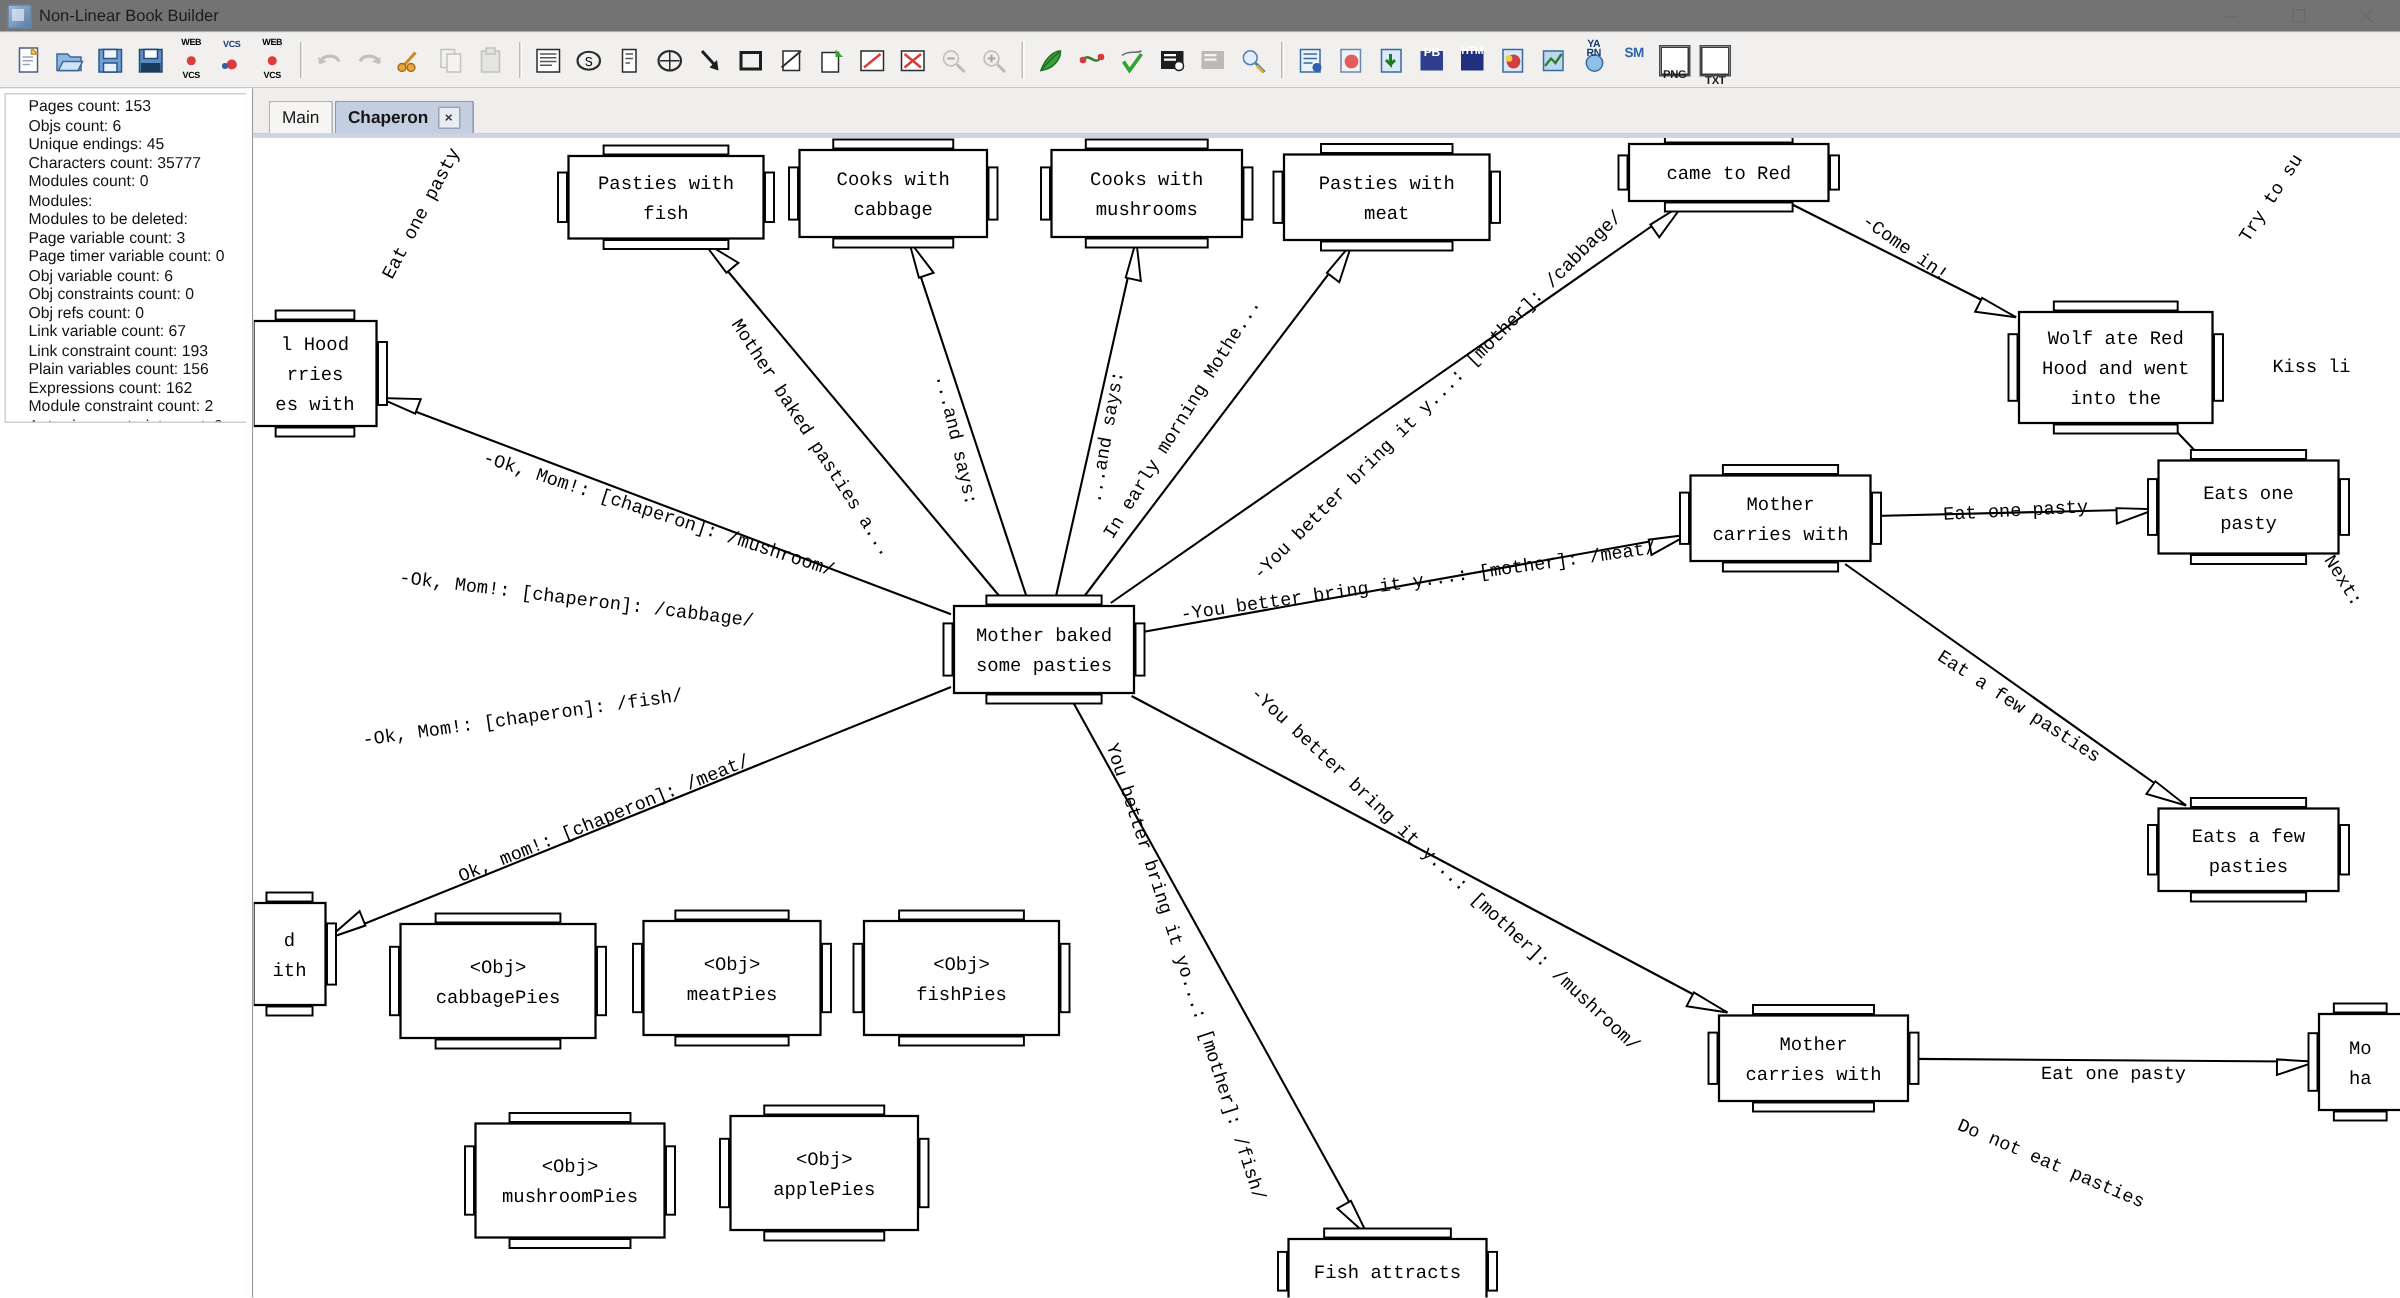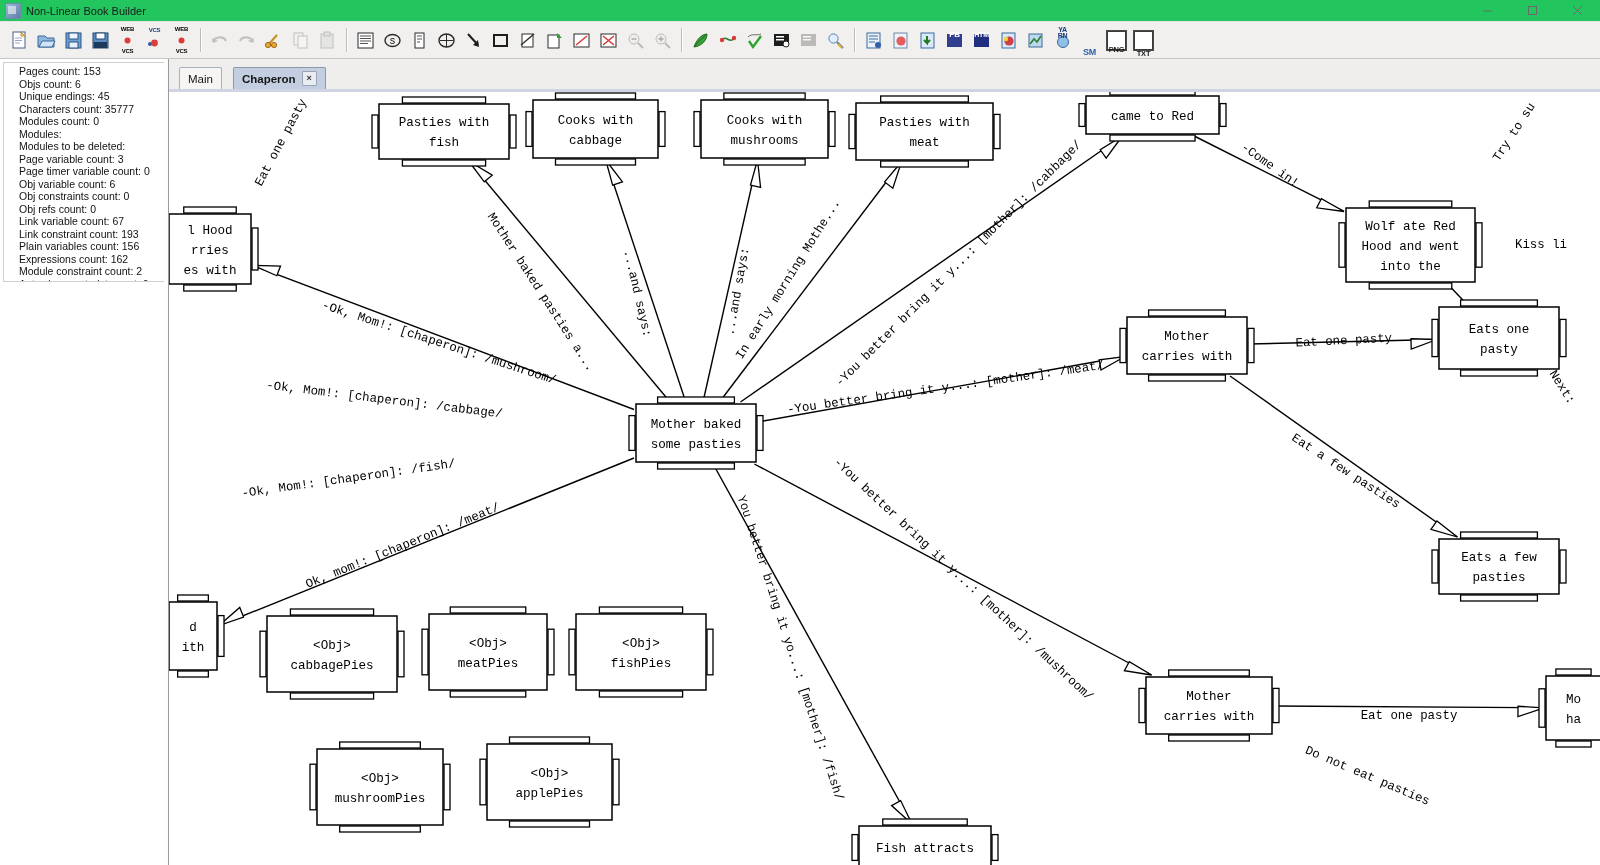--- a/index.html
+++ b/index.html
@@ -4,21 +4,21 @@
 <style>
   html,body{margin:0;padding:0;}
   body{
     width:1600px;height:865px;overflow:hidden;
     font-family:"Liberation Sans", sans-serif;
     background:#ffffff;
     -webkit-font-smoothing:none;
   }
   
   .titlebar{
-    height:21px;background:#22c55e;border-bottom:1px solid #e6e6e6;
+    height:21px;background:#737373;border-bottom:1px solid #e6e6e6;
     display:flex;align-items:center;position:relative;
   }
   .titlebar .app-icon{
     width:14px;height:14px;margin-left:5px;margin-right:5px;
     background:linear-gradient(135deg,#9fb9d8,#5c7ea6);
     border:1px solid #6d89ab;border-radius:1px;position:relative;
   }
   .titlebar .app-icon:after{
     content:"";position:absolute;left:2px;top:2px;width:8px;height:8px;
     background:#fdfdfd;opacity:.55;
@@ -56,21 +56,21 @@
     height:214px;overflow:hidden;
   }
   .statline{font-size:10.5px;line-height:12.5px;color:#111;white-space:nowrap;
             font-family:"Liberation Sans", sans-serif;}
   .lpscroll{position:absolute;right:0;top:0;width:4px;height:100%;background:#fdfdfd;}
 
   
   .rightarea{flex:1;position:relative;background:#ffffff;}
   .tabstrip{
     height:30px;background:#efeeec;border-bottom:1px solid #9aa4bb;
-    display:flex;align-items:flex-end;padding-left:10px;gap:11px;position:relative;z-index:5;
+    display:flex;align-items:flex-end;padding-left:10px;gap:1px;position:relative;z-index:5;
   }
   .tabstrip:after{
     content:"";position:absolute;left:0;right:0;bottom:-3px;height:3px;background:#cfd4e2;
   }
   .tab{
     height:21px;display:flex;align-items:center;padding:0 8px;font-size:11.5px;color:#161616;
     background:#f6f5f4;border:1px solid #a9b0c0;border-bottom:none;border-radius:2px 2px 0 0;
   }
   .tab.active{background:#c3cee0;border-color:#8c97ae;font-weight:bold;}
   .tabclose{
@@ -362,21 +362,21 @@
       </svg>
   </div>
   <div class="tbtn">
     <svg class="ticon" viewBox="0 0 19 19">
         <circle cx="10" cy="11" r="5.5" fill="#8fc0e8" stroke="#3b6a9c"></circle>
       </svg>
     <span class="tlabel" style="top:0px;color:#1b3a78;font-size:7px;">YA</span>
     <span class="tlabel" style="top:6px;color:#1b3a78;font-size:7px;">RN</span>
   </div>
   <div class="tbtn">
-    <span class="tlabel" style="top:22px;color:#2f62a8;font-size:9px;">SM</span>
+    <span class="tlabel" style="top:5px;color:#2f62a8;font-size:9px;">SM</span>
   </div>
   <div class="tbtn">
     <svg class="ticon boxicon" viewBox="0 0 19 19">
         <rect x="0.5" y="0.5" width="18" height="18" fill="#ffffff" stroke="#3a3a3a"></rect>
       </svg>
     <span class="tlabel" style="top:20px;color:#1d1d1d;font-size:7.5px;">PNG</span>
   </div>
   <div class="tbtn">
     <svg class="ticon boxicon" viewBox="0 0 19 19">
         <rect x="0.5" y="0.5" width="18" height="18" fill="#ffffff" stroke="#3a3a3a"></rect>

